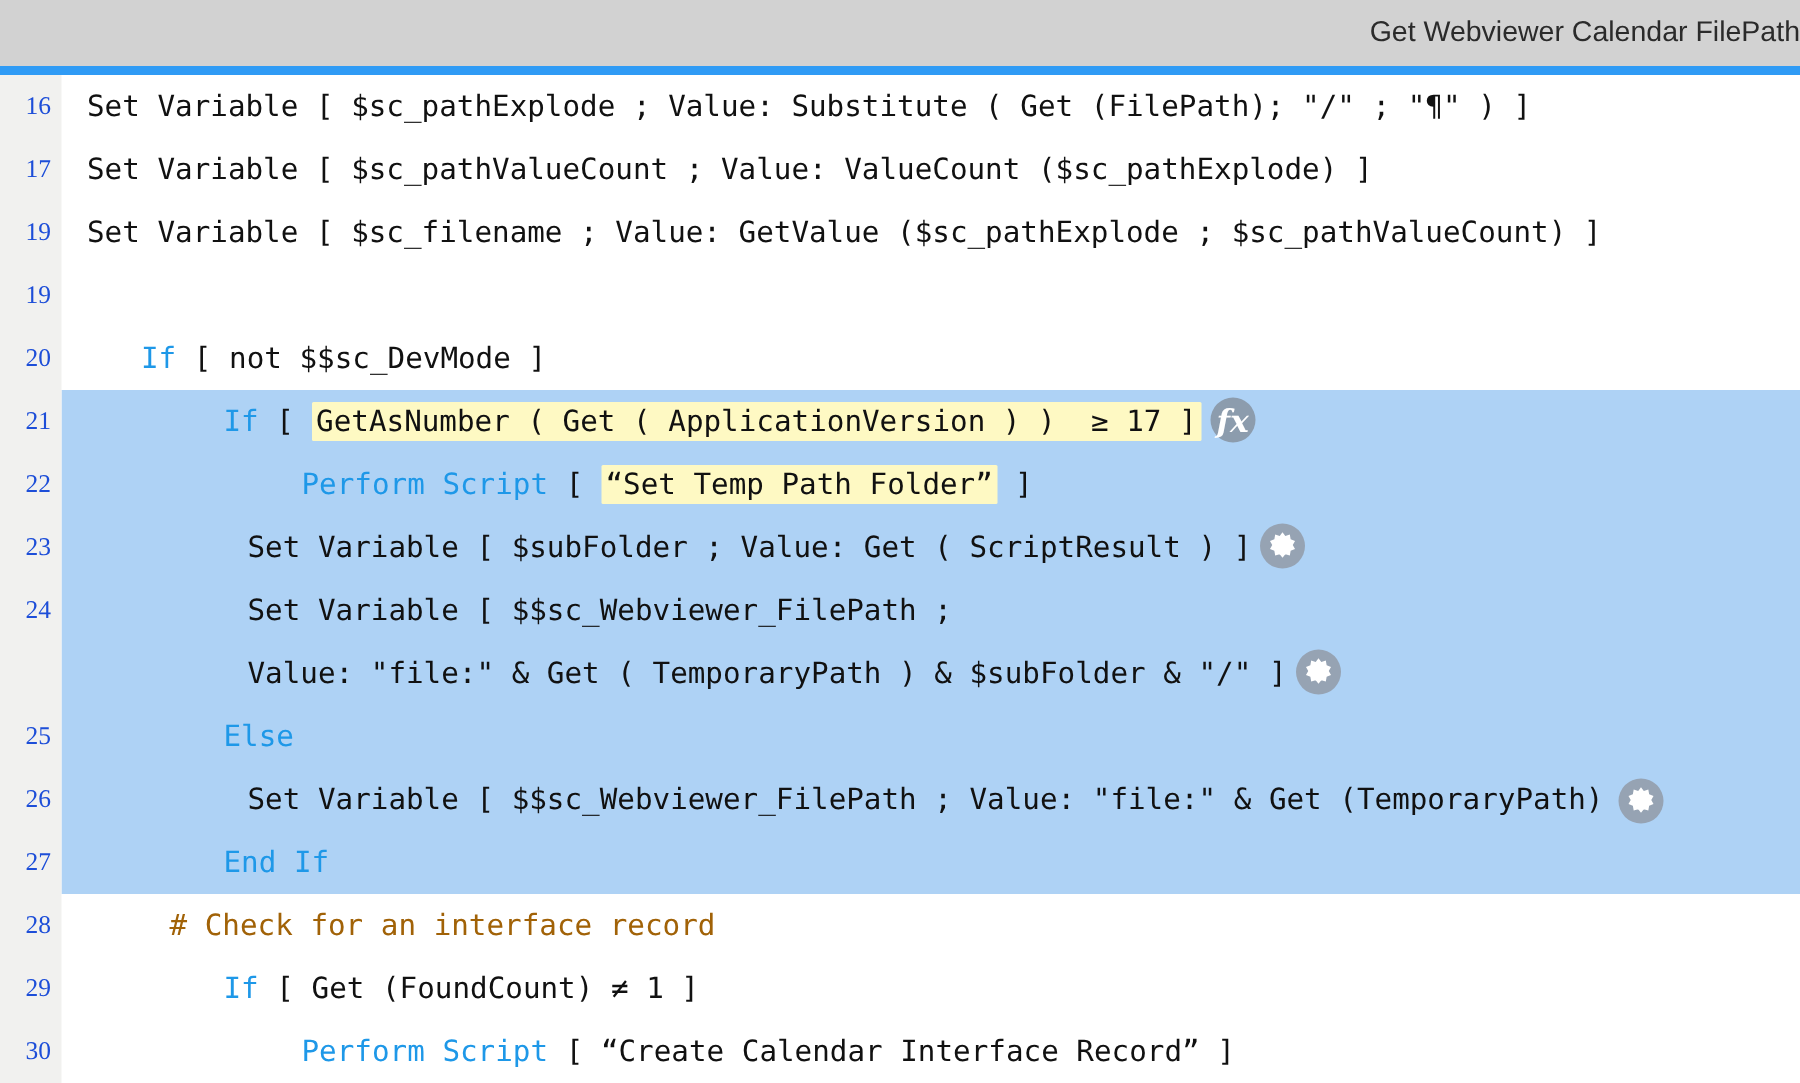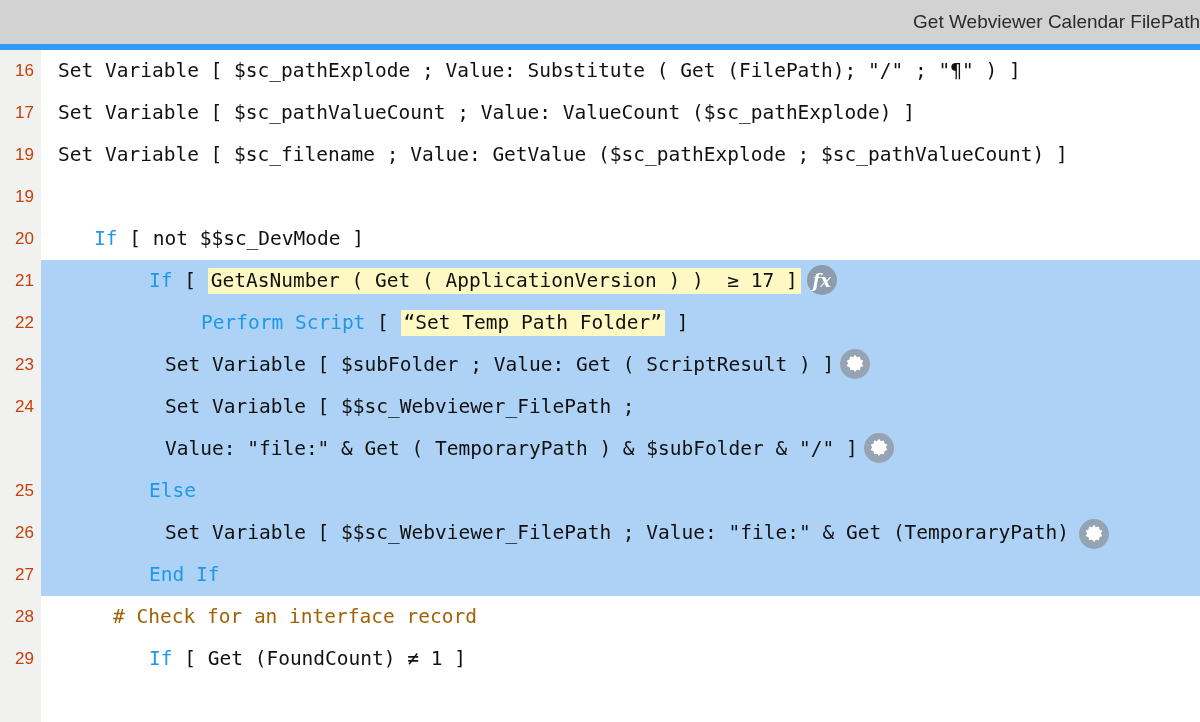--- a/index.html
+++ b/index.html
@@ -84,23 +84,23 @@
   }
   .line.sel .rowfill { background: #aed2f5; }
 
   .lineno {
     position: absolute;
     top: 0; left: 0;
     width: 34px;
     height: 42px;
     line-height: 42px;
     text-align: right;
-    font-family: Liberation Sans, sans-serif;
+    font-family: Liberation Serif, serif;
     font-size: 17px;
-    color: #c2410c;
+    color: #1d4ed8;
     z-index: 5;
   }
 
   .code {
     position: absolute;
     top: 0; left: 41px;
     height: 42px;
     line-height: 42px;
     white-space: pre;
     font-family: "DejaVu Sans Mono", monospace;
@@ -140,21 +140,21 @@
   .icon-gear { background: #96a3b3; }
 
   .fx-label {
     display: block;
     width: 30px; height: 30px;
     line-height: 31px;
     text-align: center;
     font-family: "DejaVu Serif", serif;
     font-style: italic;
     font-weight: bold;
-    font-size: 18px;
+    font-size: 21px;
     color: #ffffff;
   }
 
   .icon-clip-right {
     position: absolute;
     right: -17px;
     top: 7px;
   }
 </style>
 </head>
@@ -244,16 +244,21 @@
         <div class="line">
           <div class="rowfill"></div>
           <div class="lineno">28</div>
           <div class="code ind2"><span class="cmt"># Check for an interface record</span></div>
         </div>
         <div class="line">
           <div class="rowfill"></div>
           <div class="lineno">29</div>
           <div class="code ind2"><span class="kw">If</span><span> [ Get (FoundCount) ≠ 1 ]</span></div>
         </div>
+        <div class="line">
+          <div class="rowfill"></div>
+          <div class="lineno">30</div>
+          <div class="code ind3"><span class="kw">Perform Script</span><span> [ “Create Calendar Interface Record” ]</span></div>
+        </div>
       </div>
   </div>
 
 </div>
 
 </body></html>

